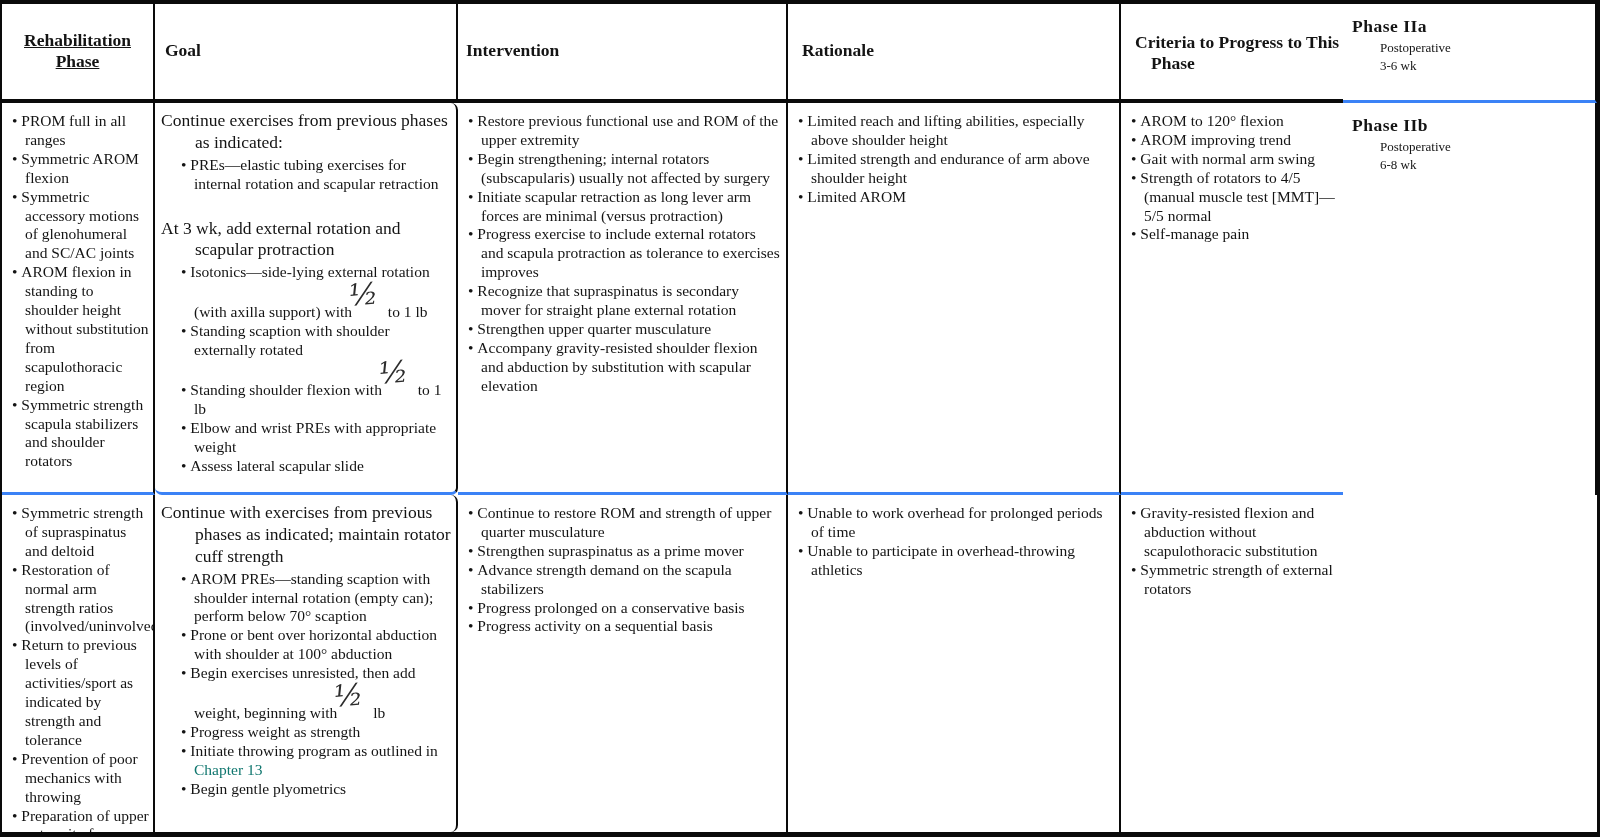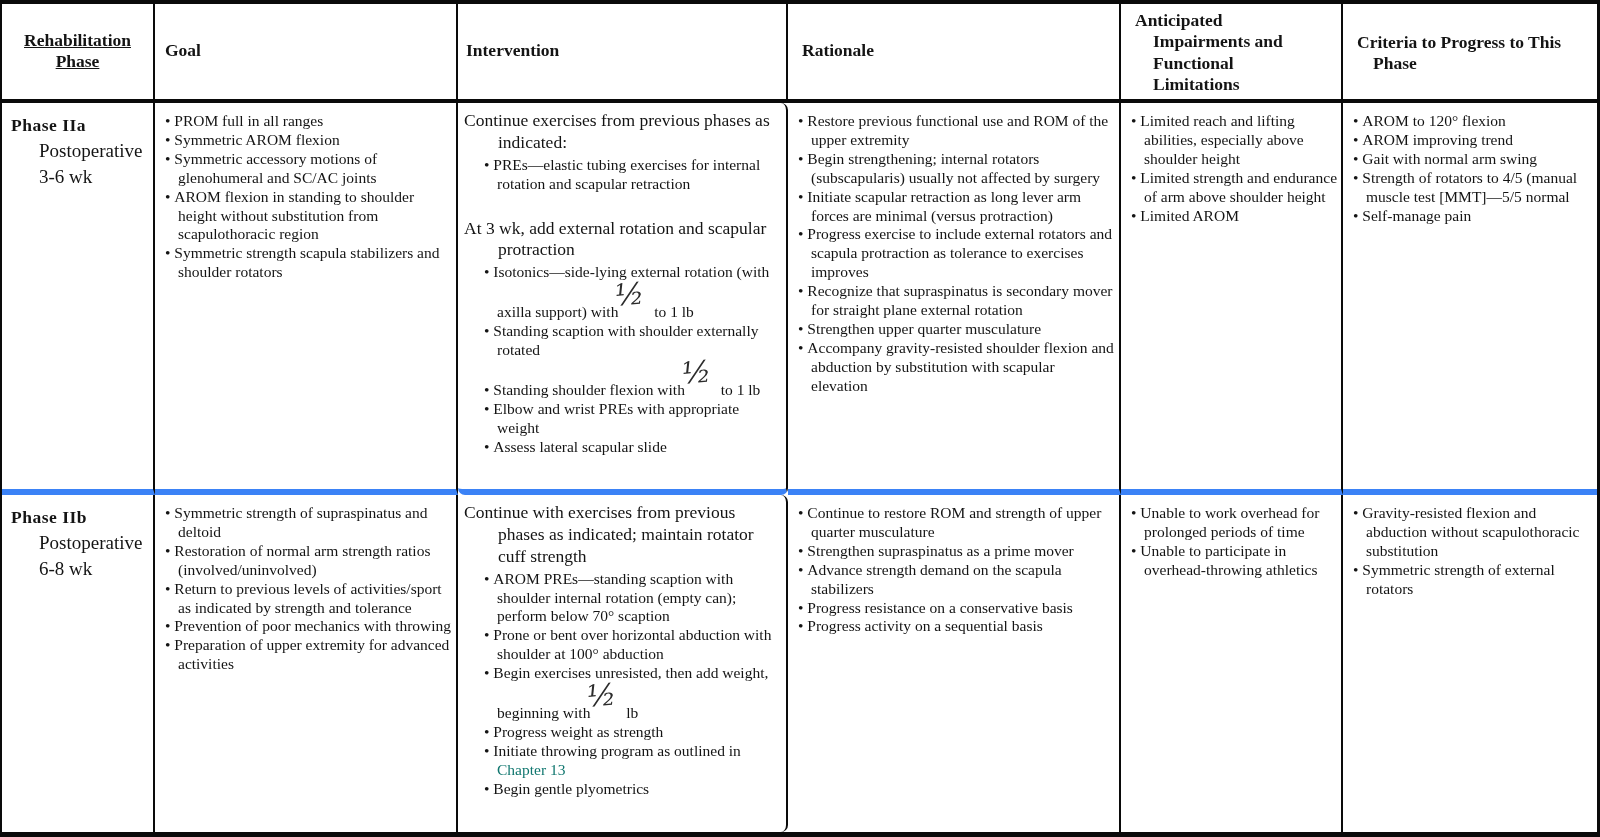--- a/index.html
+++ b/index.html
@@ -8,34 +8,34 @@
   .sheet{position:relative;width:1600px;height:837px;background:#fff;box-sizing:border-box;}
   .tableWrap{position:absolute;left:0;top:0;width:1600px;height:837px;box-sizing:border-box;
        border:2px solid #0a0a0a;border-top-width:4px;border-bottom-width:5px;border-right-width:3px;}
   .tick{position:absolute;top:0;width:3px;height:7px;background:#0a0a0a;}
   .grid{display:grid;width:100%;height:100%;
         grid-template-columns:153px 303px 330px 333px 222px 254px;
         grid-template-rows:99px 392px auto;}
   .cell{box-sizing:border-box;border-right:2px solid #0a0a0a;overflow:hidden;background:#fff;}
   .cell.lastcol{border-right:none;}
   .cell.hrow{border-bottom:4px solid #0a0a0a;}
-  .cell.r1{border-bottom:6px solid #3b82f6;}
+  .cell.r1{border-bottom:3px solid #3b82f6;}
   
   .hline{font-weight:bold;font-size:17.5px;line-height:1.22;white-space:nowrap;}
   .hc-phase{padding-top:26px;text-align:center;text-decoration:underline;}
   .hc-goal{padding:36px 0 0 10px;}
   .hc-intervention{padding:36px 0 0 8px;}
   .hc-rationale{padding:36px 0 0 14px;}
   .hc-impairments{padding:6px 0 0 14px;}
   .hc-impairments .hline-1,.hc-impairments .hline-2,.hc-impairments .hline-3{padding-left:18px;}
   .hc-criteria{padding:28px 0 0 14px;}
   .hc-criteria .hline-1{padding-left:16px;}
   
   .phase-name{font-weight:bold;font-size:17.5px;padding:12px 0 2px 9px;letter-spacing:.5px;}
-  .phase-sub{font-size:19px;line-height:1.35;padding-left:37px;}
+  .phase-sub{font-size:13px;line-height:1.35;padding-left:37px;}
   
   ul.blist{list-style:none;margin:0;padding:9px 4px 0 10px;}
   ul.blist li{font-size:15.5px;line-height:1.22;padding-left:13px;text-indent:-13px;}
   ul.blist li::before{content:"\2022\00a0";}
   
   .int-cell{padding:7px 3px 0 6px;border-radius:7px;}
   .int-lead{font-size:17.5px;line-height:1.25;padding-left:34px;text-indent:-34px;margin:0;}
   .int-lead.gap{margin-top:24px;}
   .int-cell ul.blist{padding:2px 0 0 20px;}
   .frac{display:inline-block;font-size:30px;line-height:.8;font-style:italic;
@@ -56,26 +56,20 @@
           <div class="hline hline-1">Phase</div>
         </div>
         <div class="cell hrow hc-goal">
           <div class="hline hline-0">Goal</div>
         </div>
         <div class="cell hrow hc-intervention">
           <div class="hline hline-0">Intervention</div>
         </div>
         <div class="cell hrow hc-rationale">
           <div class="hline hline-0">Rationale</div>
-        </div>
-        <div class="cell hrow hc-impairments">
-          <div class="hline hline-0">Anticipated</div>
-          <div class="hline hline-1">Impairments and</div>
-          <div class="hline hline-2">Functional</div>
-          <div class="hline hline-3">Limitations</div>
         </div>
         <div class="cell hrow hc-criteria lastcol">
           <div class="hline hline-0">Criteria to Progress to This</div>
           <div class="hline hline-1">Phase</div>
         </div>
         <div class="cell r1">
           <div class="phase-name">Phase IIa</div>
           <div class="phase-sub">Postoperative</div>
           <div class="phase-sub">3-6 wk</div>
         </div>
@@ -152,21 +146,21 @@
             <li>Progress weight as strength</li>
             <li>Initiate throwing program as outlined in <span class="chlink">Chapter 13</span></li>
             <li>Begin gentle plyometrics</li>
           </ul>
         </div>
         <div class="cell r2" style="border-bottom: none;">
           <ul class="blist">
             <li>Continue to restore ROM and strength of upper quarter musculature</li>
             <li>Strengthen supraspinatus as a prime mover</li>
             <li>Advance strength demand on the scapula stabilizers</li>
-            <li>Progress resistance on a conservative basis</li>
+            <li>Progress prolonged on a conservative basis</li>
             <li>Progress activity on a sequential basis</li>
           </ul>
         </div>
         <div class="cell r2" style="border-bottom: none;">
           <ul class="blist">
             <li>Unable to work overhead for prolonged periods of time</li>
             <li>Unable to participate in overhead-throwing athletics</li>
           </ul>
         </div>
         <div class="cell lastcol r2" style="border-bottom: none;">

